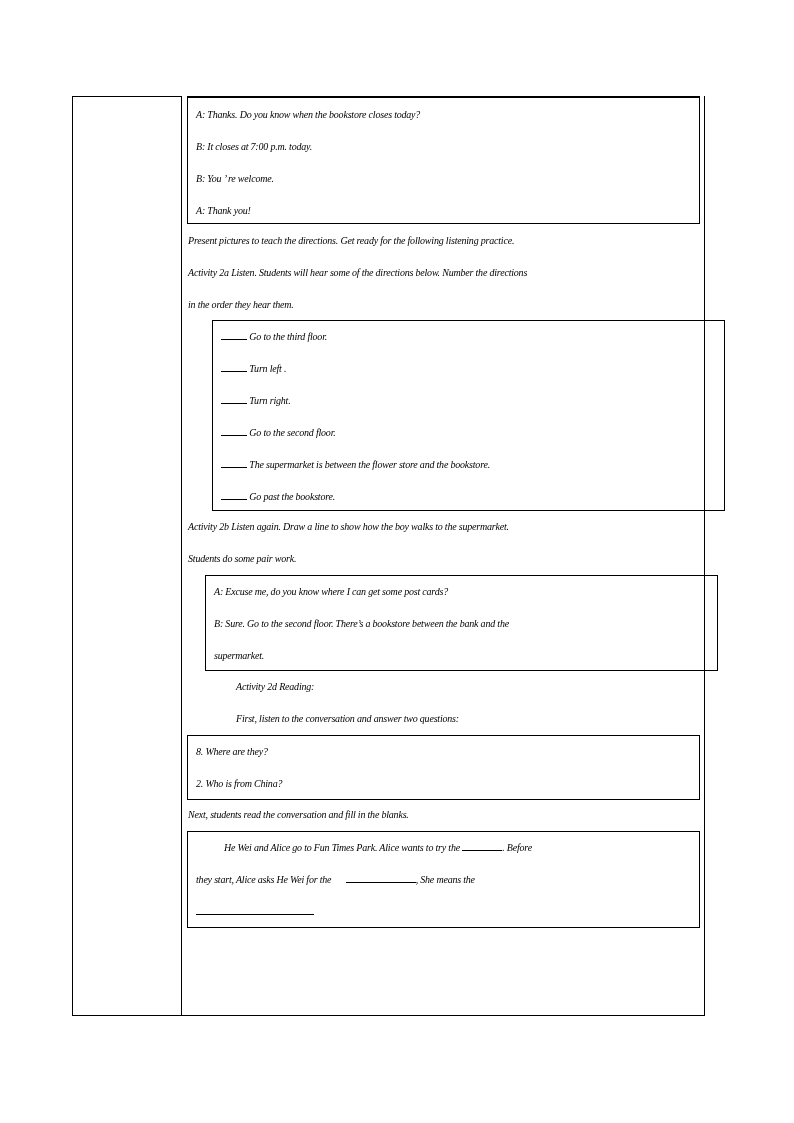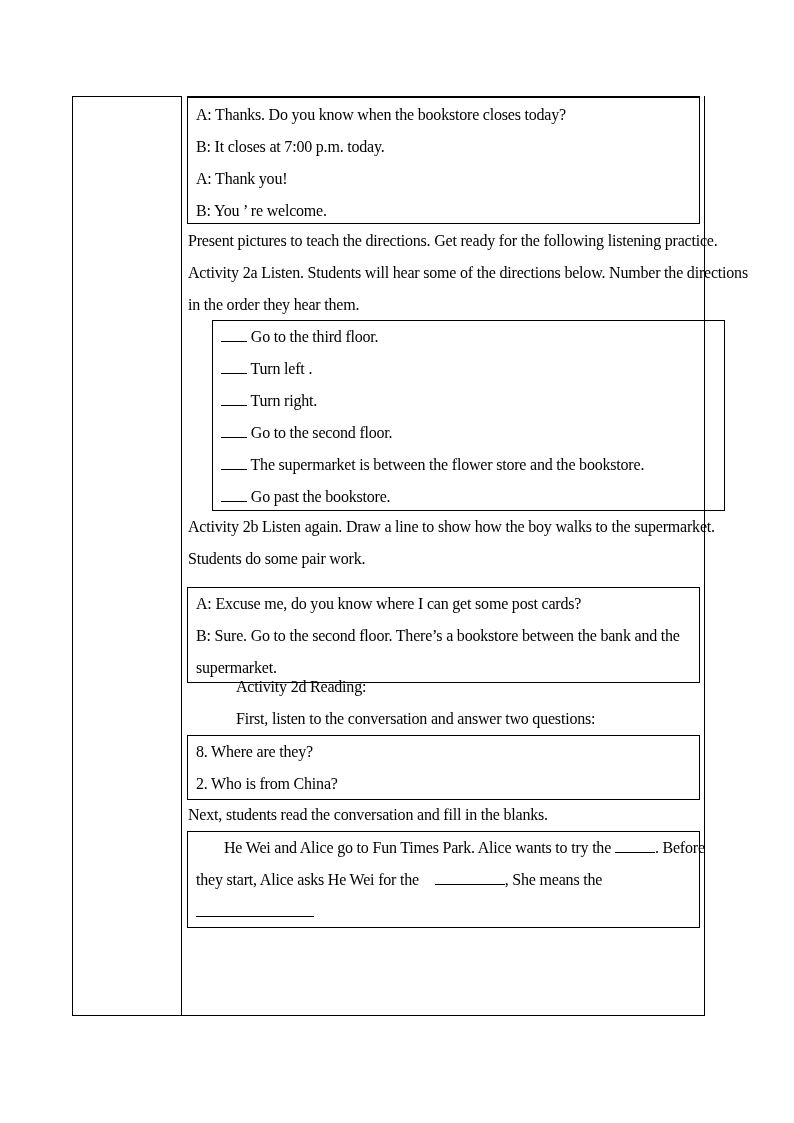--- a/index.html
+++ b/index.html
@@ -1,38 +1,38 @@
 <!DOCTYPE html>
 <html><head>
   <meta charset="utf-8">
   <style>
     html, body { margin: 0; padding: 0; background: #ffffff; }
     body { width: 794px; height: 1123px; position: relative; font-family: "Liberation Serif", serif; color: #000; overflow: hidden; }
     .page-table { position: absolute; left: 72px; top: 96px; width: 633px; height: 920px; border-left: 1px solid #000; border-right: 1px solid #000; border-bottom: 1px solid #000; box-sizing: border-box; }
     .left-col { position: absolute; left: 0; top: 0; width: 109px; height: 100%; border-top: 1px solid #000; border-right: 1px solid #000; box-sizing: border-box; }
     .right-col { position: absolute; left: 109px; top: 0; right: 0; height: 100%; }
-    .line { font-size: 16px; line-height: 32px; white-space: nowrap; letter-spacing: -0.2px; }
+    .line { font-size: 10px; line-height: 32px; white-space: nowrap; letter-spacing: -0.2px; font-style: italic; }
     .box { position: absolute; left: 5px; width: 513px; border: 1px solid #000; box-sizing: border-box; padding: 0 0 0 8px; }
     .box.top { border-top: 2px solid #000; }
     .plain { position: absolute; left: 6px; }
     .blank { display: inline-block; border-bottom: 1px solid #000; height: 12px; vertical-align: baseline; }
     .indent { padding-left: 28px; }
   </style>
 </head>
 <body>
 
 <div class="page-table">
   <div class="left-col"></div>
   <div class="right-col">
 
     <div class="box top" style="top:0; height:128px; padding-top:1px;">
       <div class="line">A:  Thanks. Do you know when the bookstore closes today?</div>
       <div class="line">B:  It closes at 7:00 p.m. today.</div>
+      <div class="line">B:  You ’ re welcome.</div>
       <div class="line">A:  Thank you!</div>
-      <div class="line">B:  You ’ re welcome.</div>
     </div>
 
     <div class="plain" style="top:129px;">
       <div class="line">Present pictures to teach the directions. Get ready for the following listening practice.</div>
       <div class="line">Activity  2a Listen.  Students will hear some of the directions below.  Number the directions</div>
       <div class="line">in  the order they hear them.</div>
     </div>
 
     <div class="box" style="top:224px; height:191px;margin-left:25px;">
       <div class="line"><span class="blank" style="width:26px;"></span> <span>Go to the third floor.</span></div>
@@ -41,21 +41,21 @@
       <div class="line"><span class="blank" style="width:26px;"></span> <span>Go to the second floor.</span></div>
       <div class="line"><span class="blank" style="width:26px;"></span> <span>The supermarket is between the flower store and the bookstore.</span></div>
       <div class="line"><span class="blank" style="width:26px;"></span> <span>Go past the bookstore.</span></div>
     </div>
 
     <div class="plain" style="top:415px;">
       <div class="line">Activity  2b Listen again.  Draw a line  to show how the boy walks to the supermarket.</div>
       <div class="line">Students do some pair  work.</div>
     </div>
 
-    <div class="box" style="top:491px; height:96px;">
+    <div class="box" style="top:479px; height:96px;margin-left:18px;">
       <div class="line">A:  Excuse me, do you know where I can get some post cards?</div>
       <div class="line">B:  Sure.  Go to the second floor.  There’s a bookstore between the bank and the</div>
       <div class="line">supermarket.</div>
     </div>
 
     <div class="plain" style="top:575px;margin-left:48px;">
       <div class="line">Activity  2d Reading:</div>
       <div class="line">First, listen to the conversation and answer two questions:</div>
     </div>
 

